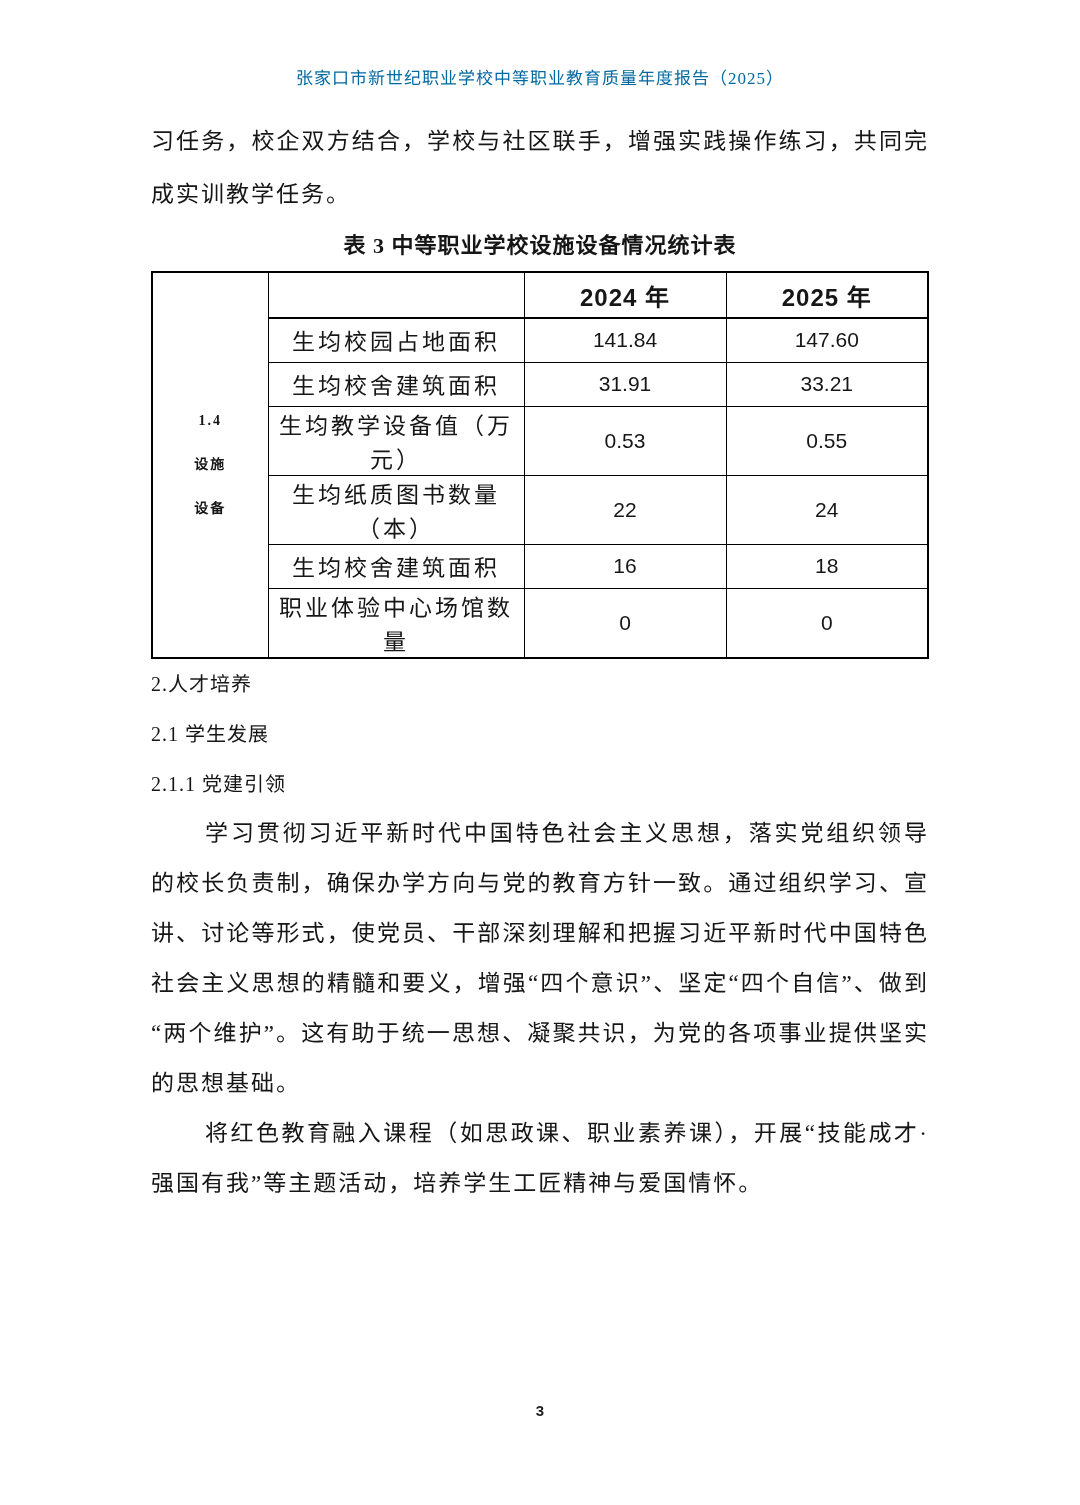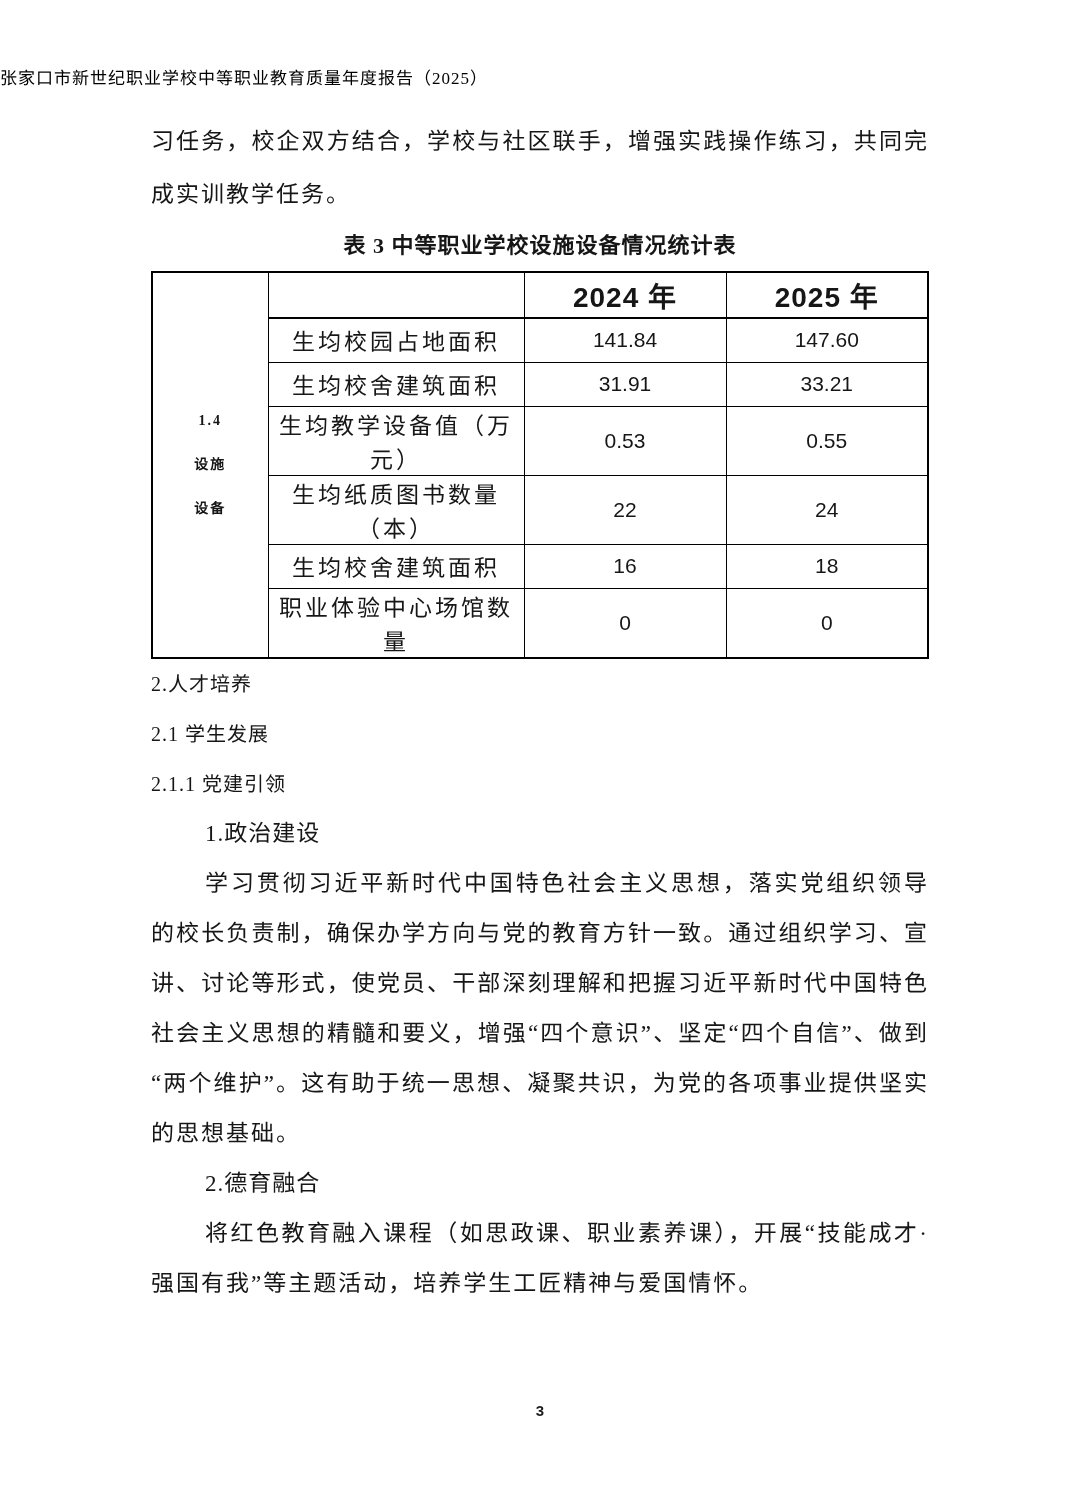--- a/index.html
+++ b/index.html
@@ -7,24 +7,24 @@
   body {
     width: 1080px;
     height: 1505px;
     position: relative;
     font-family: "Liberation Serif", "DejaVu Serif", serif;
     color: #161616;
     overflow: hidden;
   }
   .doc-header {
     padding-top: 64px;
-    text-align: left;
+    text-align: center;
     font-size: 17px;
     letter-spacing: 1px;
-    color: #000000;
+    color: #0369a1;
   }
   .content {
     width: 778px;
     margin: 0 auto;
   }
   .intro {
     margin-top: 26px;
     font-size: 23px;
     line-height: 53px;
     letter-spacing: 2px;
@@ -53,21 +53,21 @@
   .c-group { width: 116px; text-align: center; font-weight: bold; font-size: 14px; }
   .c-group div { line-height: 44px; letter-spacing: 2px; }
   .c-label { width: 256px; text-align: center; font-size: 23px; letter-spacing: 3px; height: 44px; }
   .c-num {
     text-align: center;
     font-family: "Liberation Sans", "DejaVu Sans", sans-serif;
     font-size: 21px;
     height: 44px;
   }
   tr.head-row td { height: 46px; border-bottom-width: 2.5px; }
-  tr.head-row .c-num { font-weight: bold; font-size: 28px; letter-spacing: 1px; }
+  tr.head-row .c-num { font-weight: bold; font-size: 24px; letter-spacing: 1px; }
   .sec-h {
     font-size: 20px;
     font-weight: normal;
     line-height: 50px;
     letter-spacing: 1px;
   }
   .sub-title {
     font-size: 23px;
     line-height: 50px;
     text-indent: 54px;
@@ -147,21 +147,19 @@
         <td class="c-num">0</td>
         <td class="c-num">0</td>
       </tr>
     </tbody>
   </table>
 
   <div class="sec-h first">2.人才培养</div>
   <div class="sec-h">2.1 学生发展</div>
   <div class="sec-h">2.1.1 党建引领</div>
 
-  <div class="sub-title">1.政治建设</div>
   <p class="body-para">学习贯彻习近平新时代中国特色社会主义思想，落实党组织领导的校长负责制，确保办学方向与党的教育方针一致。通过组织学习、宣讲、讨论等形式，使党员、干部深刻理解和把握习近平新时代中国特色社会主义思想的精髓和要义，增强“四个意识”、坚定“四个自信”、做到“两个维护”。这有助于统一思想、凝聚共识，为党的各项事业提供坚实的思想基础。</p>
 
-  <div class="sub-title">2.德育融合</div>
   <p class="body-para">将红色教育融入课程（如思政课、职业素养课），开展“技能成才·强国有我”等主题活动，培养学生工匠精神与爱国情怀。</p>
 
 </div>
 
 <div class="page-num">3</div>
 
 </body></html>

